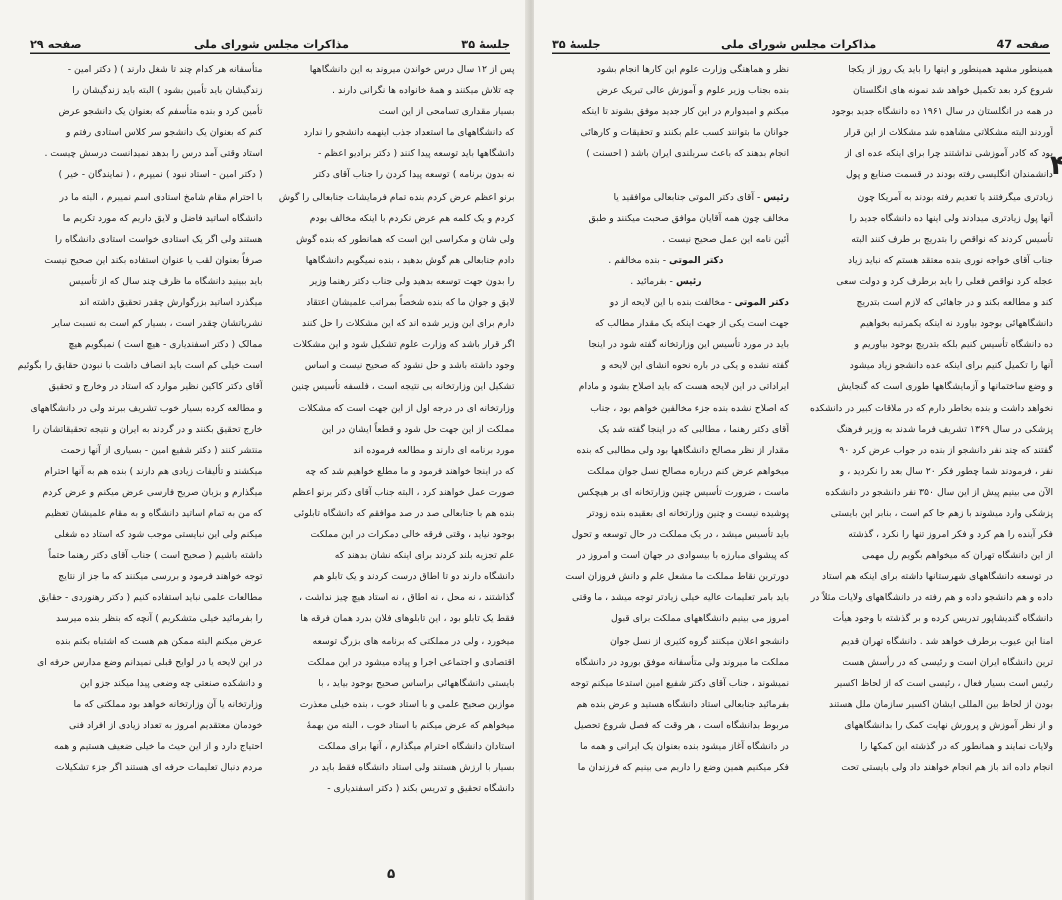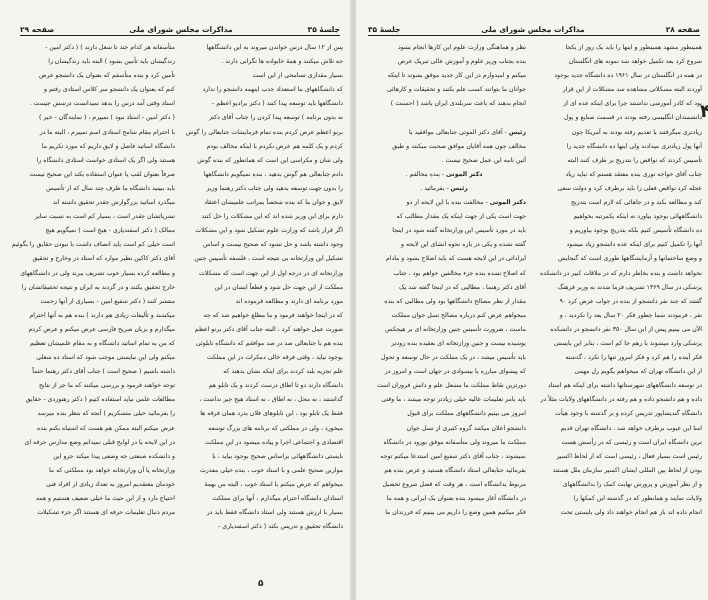--- a/index.html
+++ b/index.html
@@ -140,21 +140,21 @@
         <div class="line">مردم دنبال تعلیمات حرفه ای هستند اگر جزء تشکیلات</div>
       </div>
 
     <div class="page-mark" style="left:258px; top:578px; font-size:9px;">۵</div>
   </div>
 
   <div class="gutter"></div>
 
   <div class="page right">
     <div class="header">
-      <span class="h-item">صفحه ۲۸</span>
+      <span class="h-item">صفحه 47</span>
       <span class="h-item">مذاکرات مجلس شورای ملی</span>
       <span class="h-item">جلسهٔ ۳۵</span>
     </div>
     <div class="rule"></div>
 
     <div class="col c1" id="rp-c1">
         <div class="line">همینطور مشهد همینطور و اینها را باید یک روز از یکجا</div>
         <div class="line">شروع کرد بعد تکمیل خواهد شد نمونه های انگلستان</div>
         <div class="line">در همه در انگلستان در سال ۱۹۶۱ ده دانشگاه جدید بوجود</div>
         <div class="line">آوردند البته مشکلاتی مشاهده شد مشکلات از این قرار</div>

